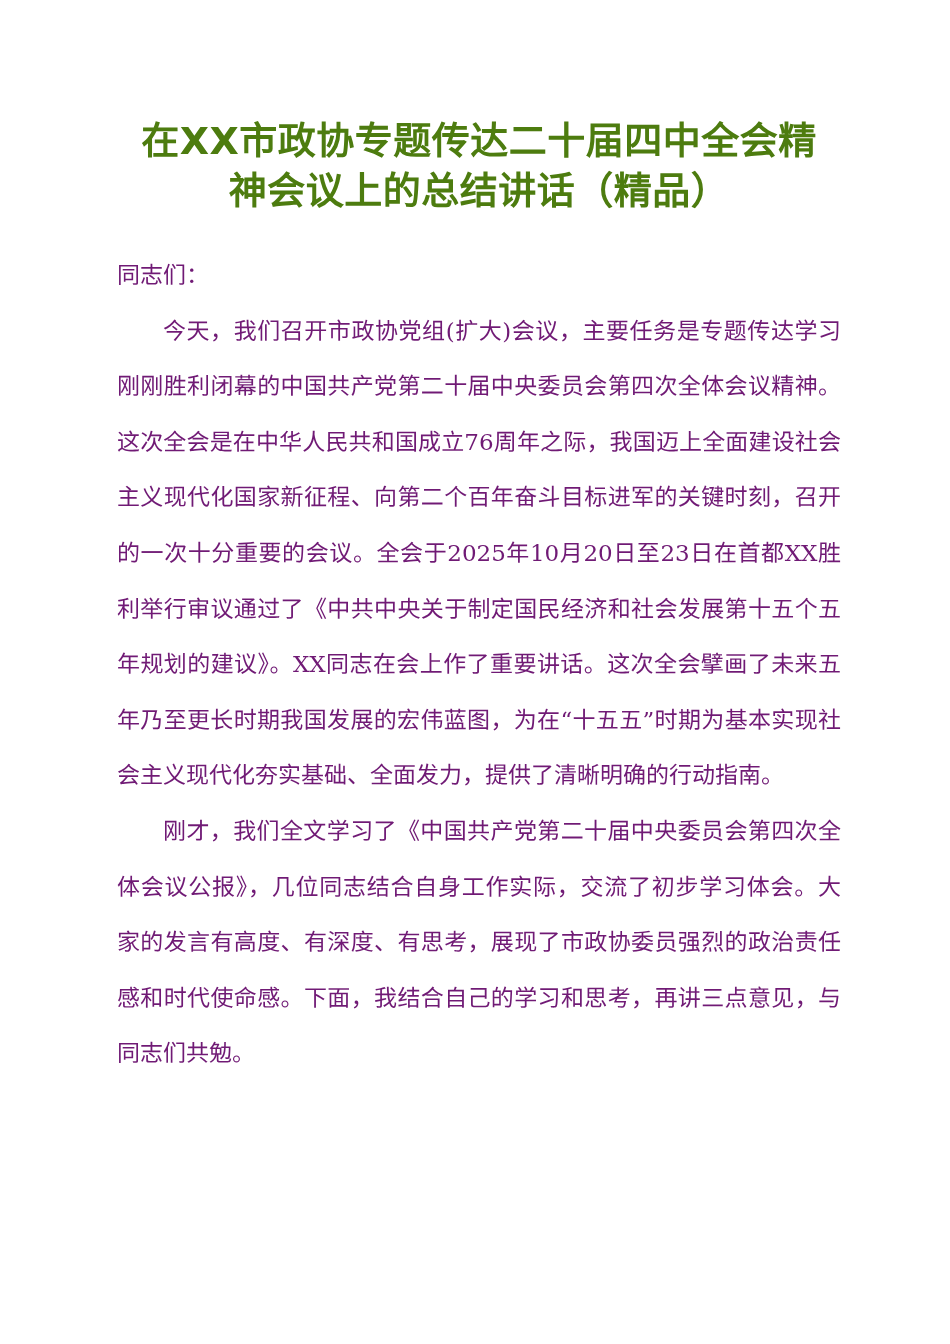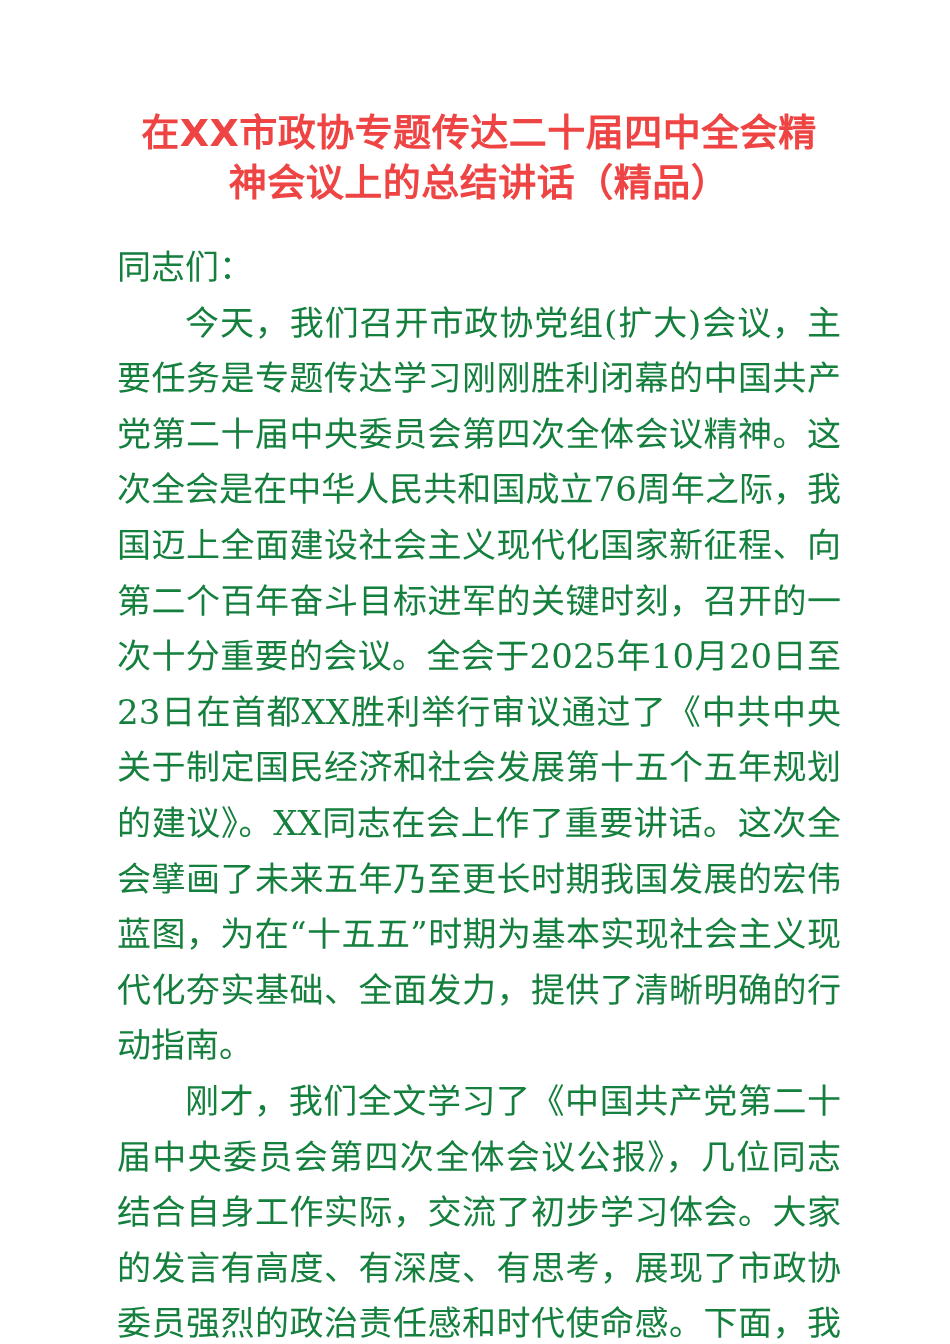--- a/index.html
+++ b/index.html
@@ -28,43 +28,43 @@
   
   .content {
     position: absolute;
     left: 117px;
     top: 0;
     width: 724px;
   }
 
   
   .doc-title {
-    margin: 8px;
+    margin: 16px;
     padding-top: 100px;
     text-align: center;
     font-family: "DejaVu Sans", "Liberation Sans", sans-serif;
     font-weight: 700;
     font-size: 38px;
     line-height: 50px;
     letter-spacing: 0.5px;
-    color: #ef4444;
+    color: #4d7c0f;
     word-break: break-all;
   }
 
   
   .body-block {
     margin-top: 32px;
   }
 
   p.para {
     margin: 0;
     font-family: "DejaVu Serif", "Liberation Serif", serif;
-    font-size: 34px;
+    font-size: 23px;
     line-height: 55.6px;
-    color: #15803d;
+    color: #701a75;
     text-align: justify;
     text-justify: inter-character;
     word-break: break-all;
     letter-spacing: 0px;
   }
 
   
   p.salutation {
     text-indent: 0;
   }

